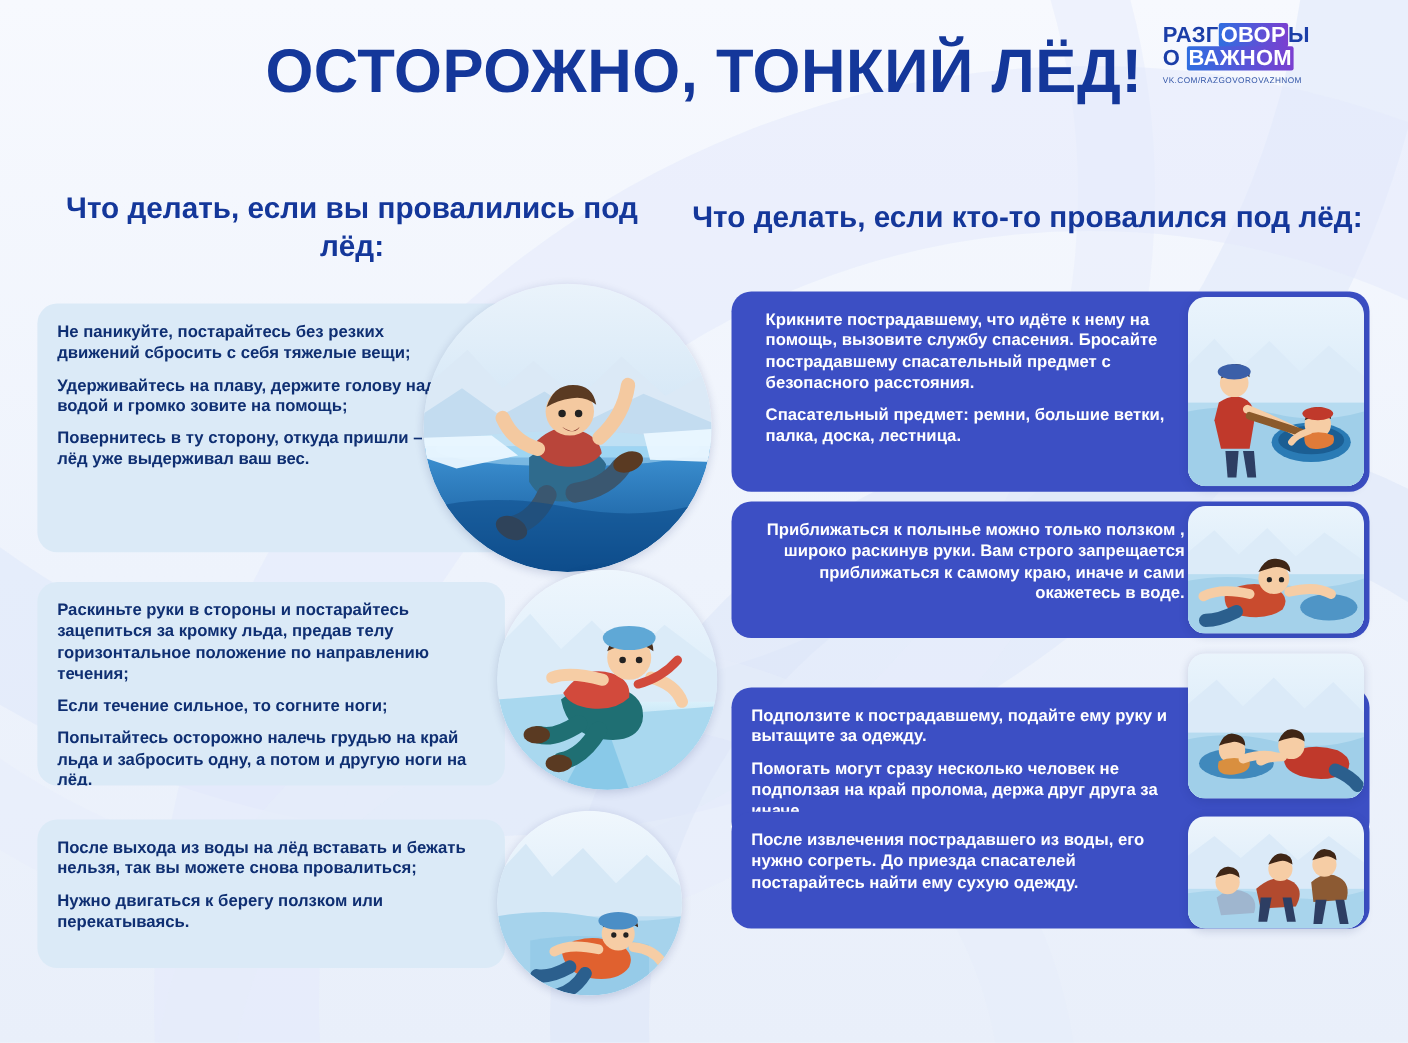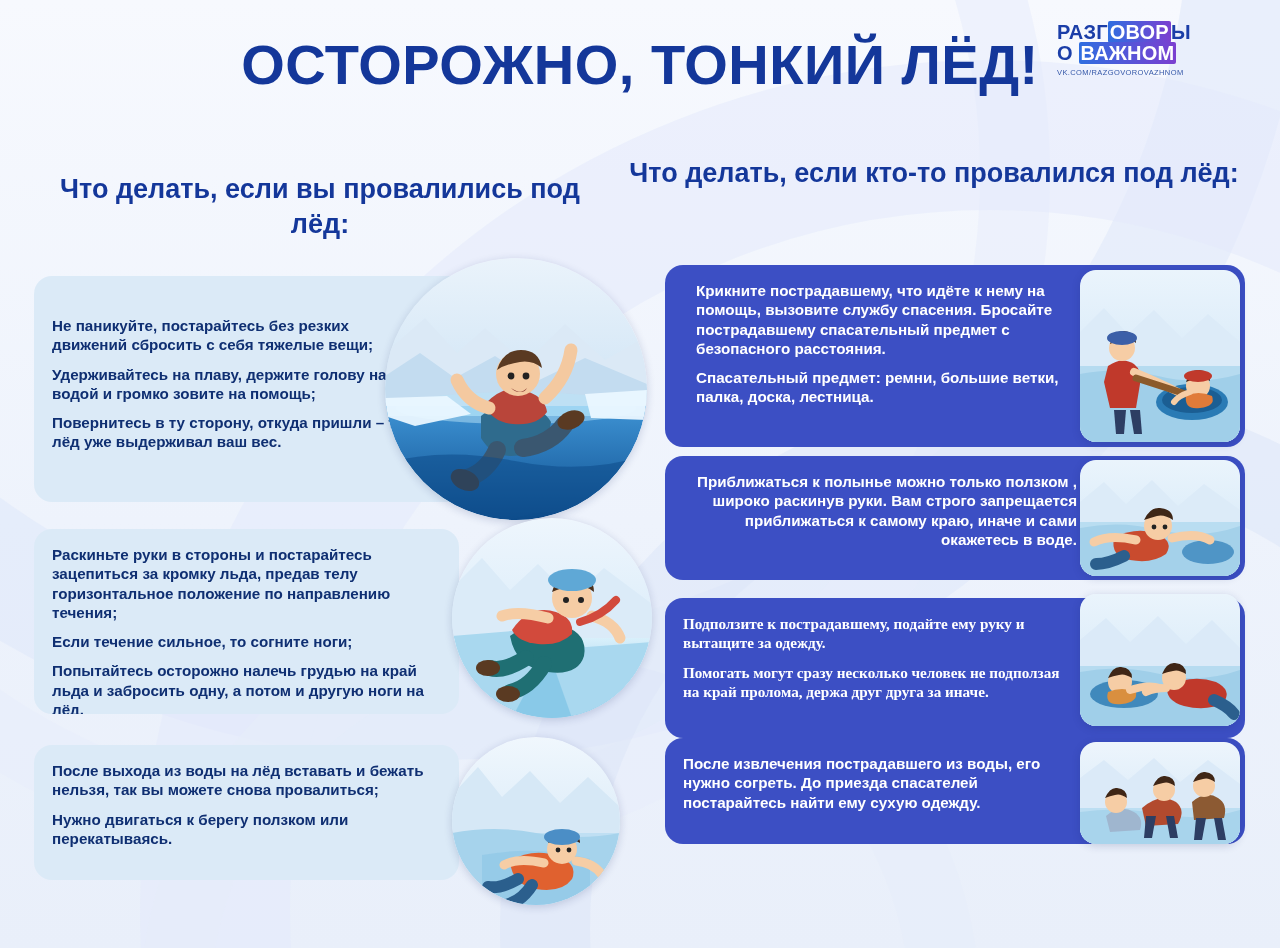--- a/index.html
+++ b/index.html
@@ -103,21 +103,21 @@
   
   .col-head {
     position: absolute;
     font-size: 27px;
     font-weight: bold;
     color: #14379a;
     text-align: center;
     line-height: 1.3;
   }
   .col-head.left  { left: 40px;  top: 172px; width: 560px; }
-  .col-head.right { right: 36px; top: 156px; width: 620px; }
+  .col-head.right { right: 36px; top: 180px; width: 620px; }
 
   
   .card {
     position: absolute;
     border-radius: 18px;
     box-sizing: border-box;
     display: flex;
     align-items: stretch;
     overflow: hidden;
   }
@@ -170,21 +170,21 @@
 <div class="logo">
   <div class="logo-l1"><span>РАЗГ</span><span class="hl">ОВОР</span><span>Ы</span></div>
   <div class="logo-l2"><span>О </span><span class="hl">ВАЖНОМ</span></div>
   <div class="logo-url">VK.COM/RAZGOVOROVAZHNOM</div>
 </div>
 
 <div class="col-head left">Что делать, если вы провалились под лёд:</div>
 <div class="col-head right">Что делать, если кто-то провалился под лёд:</div>
 
 <div class="card light" style="left:34px; top:276px; width:470px; height:226px;">
-  <div class="card-text" style="width:400px;margin-top:24px;">
+  <div class="card-text" style="width:400px;">
     <p>Не паникуйте, постарайтесь без резких движений сбросить с себя тяжелые вещи;</p>
     <p>Удерживайтесь на плаву, держите голову над водой и громко зовите на помощь;</p>
     <p>Повернитесь в ту сторону, откуда пришли – там лёд уже выдерживал ваш вес.</p>
   </div>
 </div>
 
 <div class="photo" style="left:385px; top:258px; width:262px; height:262px;">
   <svg width="262" height="262" viewBox="0 0 262 262">
     <defs>
       <clipPath id="c1">
@@ -398,21 +398,21 @@
         <circle cx="74" cy="67" r="2.4" fill="#222"></circle>
         <circle cx="85" cy="67" r="2.4" fill="#222"></circle>
         <path d="M56 80 q-26 -6 -42 2" stroke="#f6cda5" stroke-width="9" fill="none" stroke-linecap="round"></path>
         <path d="M92 78 q24 -6 38 2" stroke="#f6cda5" stroke-width="9" fill="none" stroke-linecap="round"></path>
         <path d="M44 96 q-16 8 -28 8" stroke="#2b5f8d" stroke-width="12" fill="none" stroke-linecap="round"></path>
       </g>
     </g>
   </svg>
 </div>
 
-<div class="card blue" style="left:665px; top:598px; width:580px; height:140px;font-family:Liberation Serif, serif;">
+<div class="card blue" style="left:665px; top:625px; width:580px; height:140px;">
   <div class="card-text" style="width:430px;">
     <p>Подползите к пострадавшему, подайте ему руку и вытащите за одежду.</p>
     <p>Помогать могут сразу несколько человек не подползая на край пролома, держа друг друга за иначе.</p>
   </div>
 </div>
 
 <div class="photo rr" style="left:1080px; top:594px; width:160px; height:132px;">
   <svg width="160" height="132" viewBox="0 0 160 132">
     <defs>
       <clipPath id="c6">

